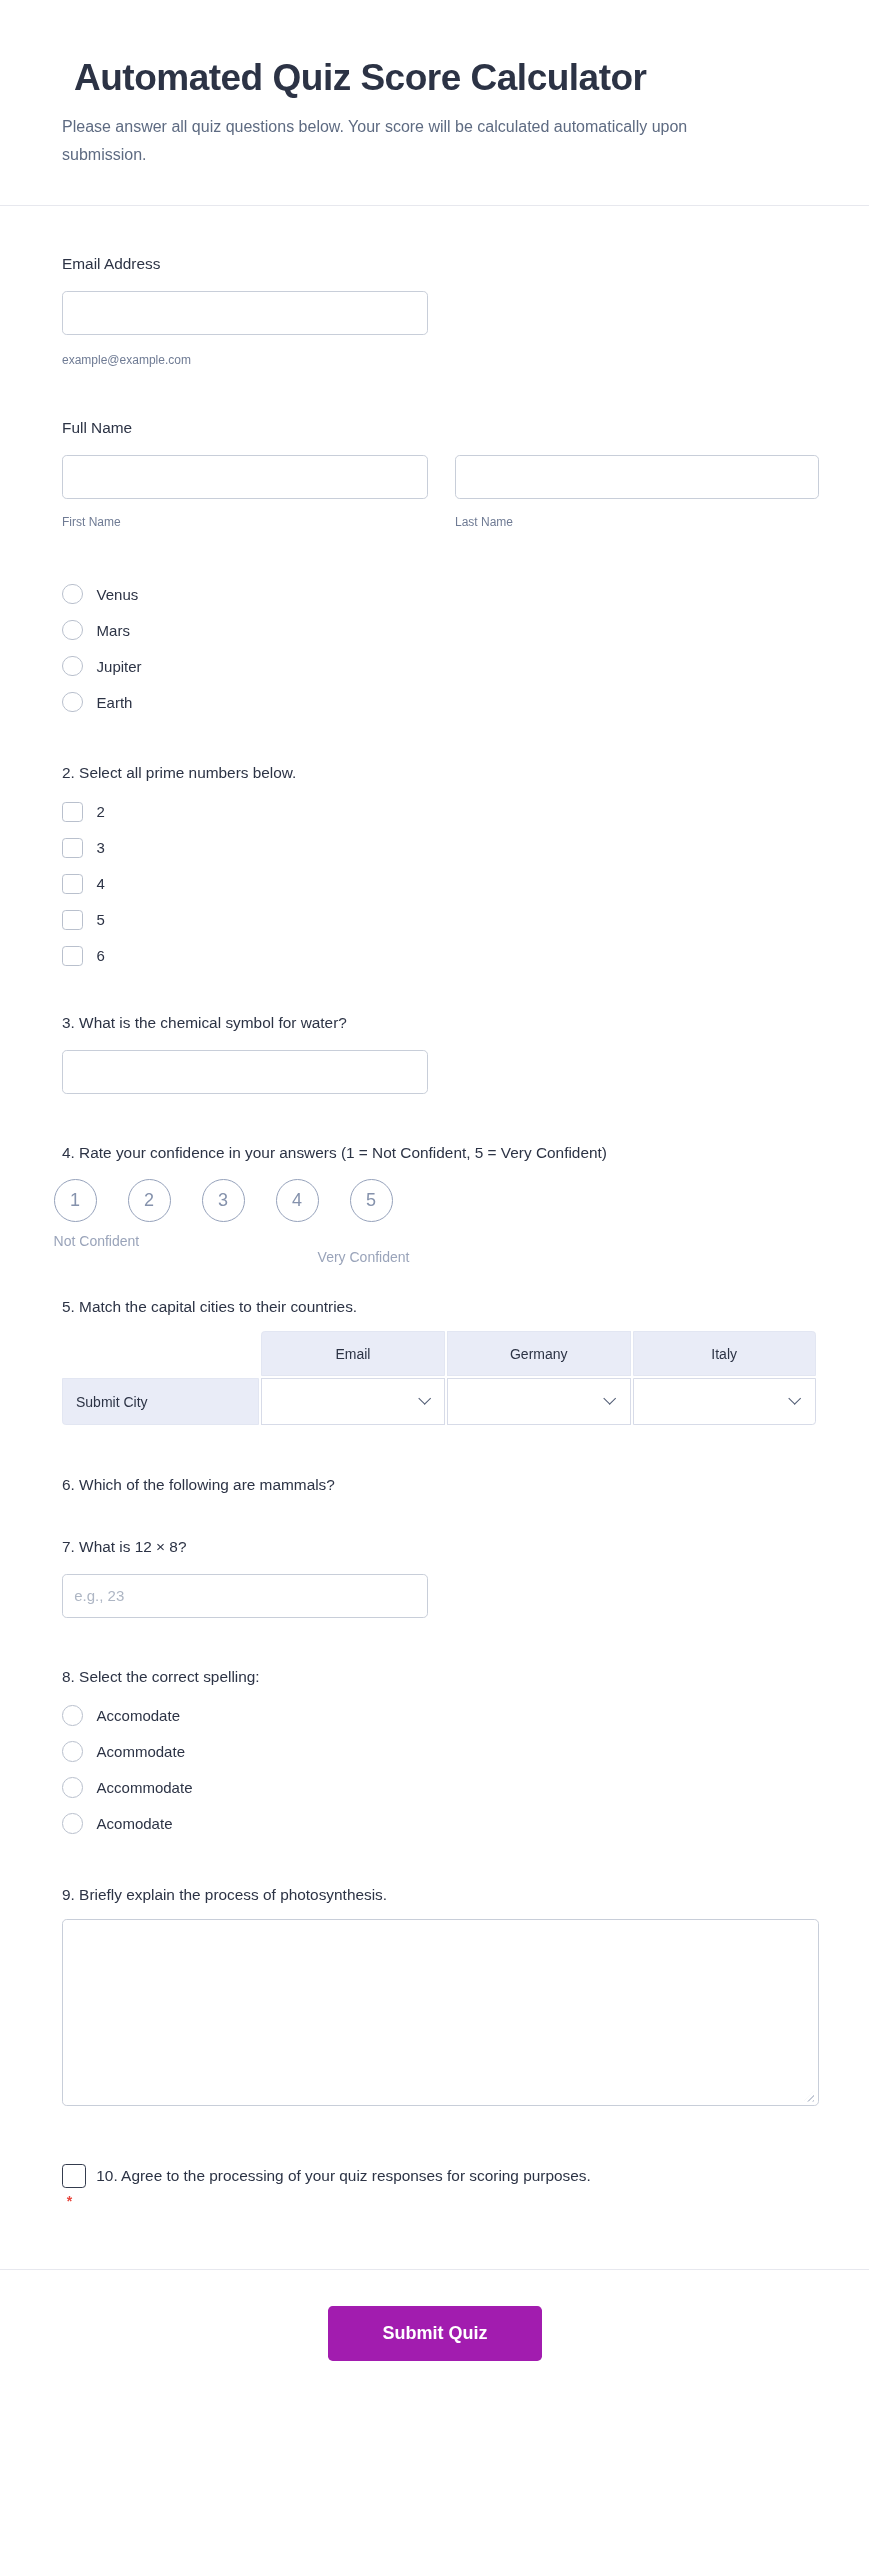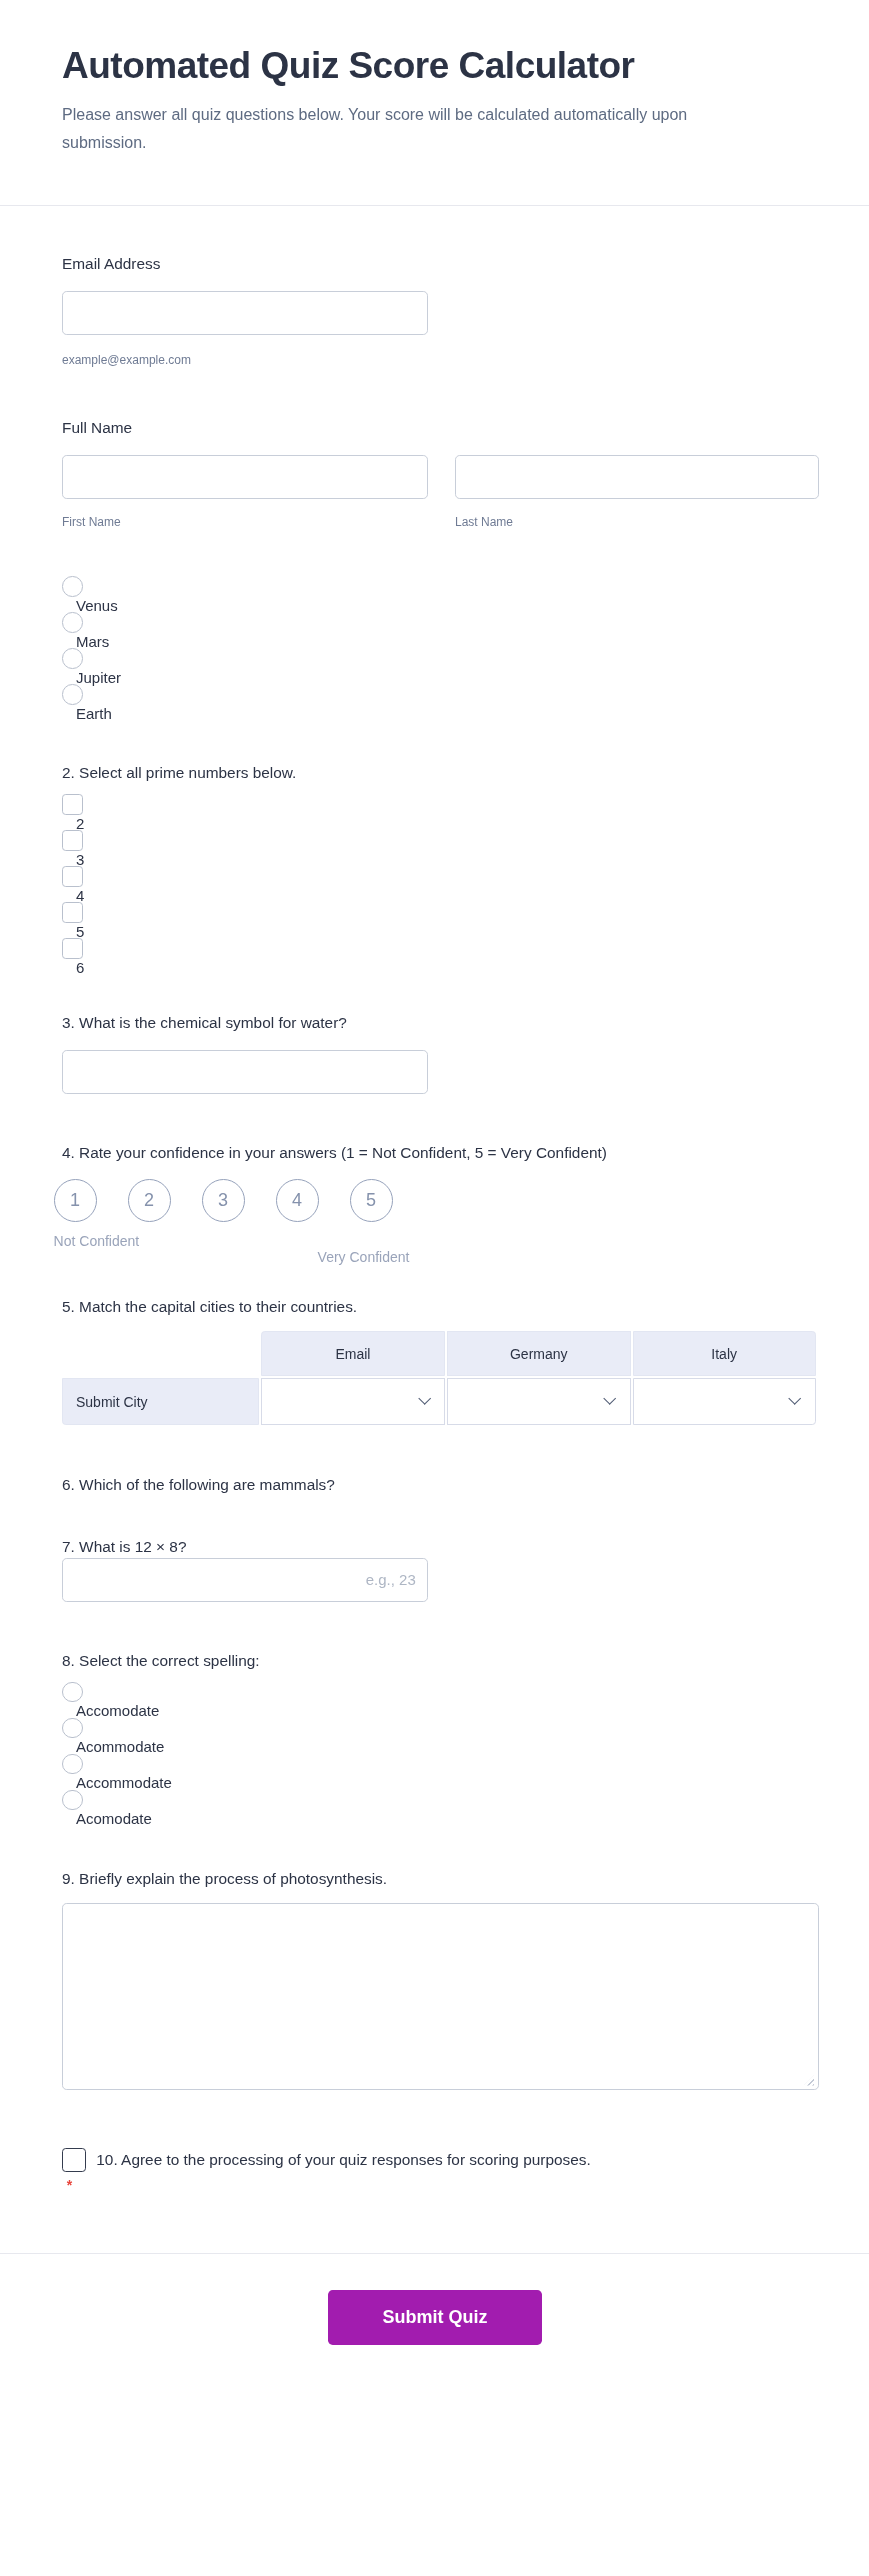--- a/index.html
+++ b/index.html
@@ -1,35 +1,35 @@
 <!DOCTYPE html>
 <html style="font-size:15px"><head>
 <meta charset="utf-8">
 <style>
   html,body{margin:0;padding:0;background:#ffffff;}
   body{width:870px;font-family:"Liberation Sans","DejaVu Sans",sans-serif;color:#2c3345;}
   .page{width:870px;min-height:2576px;background:#fff;box-sizing:border-box;}
 
   
   .form-header{box-sizing:border-box;height:206px;padding:43px 51px 0 62px;border-bottom:0.9px solid #e7e8ee;}
-  .form-title{margin:0;font-size:37px;line-height:45px;font-weight:bold;color:#2c3345;letter-spacing:-0.5px;}
+  .form-title{margin:12px;font-size:37px;line-height:45px;font-weight:bold;color:#2c3345;letter-spacing:-0.5px;}
   .form-subtitle{margin:13px 0 0 0;font-size:16px;line-height:28px;color:#5e6b82;max-width:666px;}
 
   .form-body{padding:0 51px 0 62px;}
   .q-label{font-size:15.4px;line-height:18.7px;color:#2c3345;}
 
   
   .text-input{display:block;width:366px;height:44px;box-sizing:border-box;border:0.9px solid #c8ced9;border-radius:4.7px;background:#fff;font-family:inherit;font-size:15px;color:#2c3345;padding:0 11.2px;outline:none;}
   .text-input::placeholder{color:#aeb6c4;}
   .name-row{display:flex;gap:27px;margin-top:17px;}
   .sublabel{font-size:12px;line-height:14px;color:#6f7b94;margin-top:16px;}
 
   
   .opts{margin-top:11.2px;}
-  .opt-row{display:flex;align-items:flex-start;height:36px;cursor:pointer;flex-direction:column;}
+  .opt-row{display:flex;align-items:center;height:36px;cursor:pointer;}
   .radio-icon{width:20.6px;height:20.6px;box-sizing:border-box;border:0.9px solid #b9c0cd;border-radius:50%;background:#fff;flex:0 0 auto;}
   .checkbox-icon{width:20.6px;height:20.6px;box-sizing:border-box;border:0.9px solid #b9c0cd;border-radius:3.7px;background:#fff;flex:0 0 auto;}
   .opt-label{margin-left:14px;font-size:15px;color:#2c3345;}
 
   
   .scale-row{display:flex;gap:31px;margin-top:17px;margin-left:-8.4px;}
   .scale-circle{width:43px;height:43px;box-sizing:border-box;border:0.9px solid #96a2bb;border-radius:50%;background:#fff;display:flex;align-items:center;justify-content:center;font-size:18px;color:#8592ac;cursor:pointer;}
   .scale-labels{position:relative;margin-left:-8.4px;margin-top:10.3px;height:17px;font-size:14px;color:#9aa4ba;}
   .scale-label-left{position:absolute;left:0;top:0;}
   .scale-label-right{position:absolute;left:244px;top:16px;margin-left:20px;}
@@ -178,21 +178,21 @@
         </div>
       </div>
     </section>
 
     <section style="margin-top:51px">
       <div class="q-label">6. Which of the following are mammals?</div>
     </section>
 
     <section style="margin-top:43px">
       <div class="q-label">7. What is 12 × 8?</div>
-      <input type="text" class="text-input" style="margin-top: 1px; text-align: right;" placeholder="e.g., 23">
+      <input type="text" class="text-input" style="margin-top: 17px;" placeholder="e.g., 23">
     </section>
 
     <section style="margin-top:50px">
       <div class="q-label">8. Select the correct spelling:</div>
       <div class="opts">
         <div class="opt-row">
           <span class="radio-icon"></span>
           <span class="opt-label">Accomodate</span>
         </div>
         <div class="opt-row">

